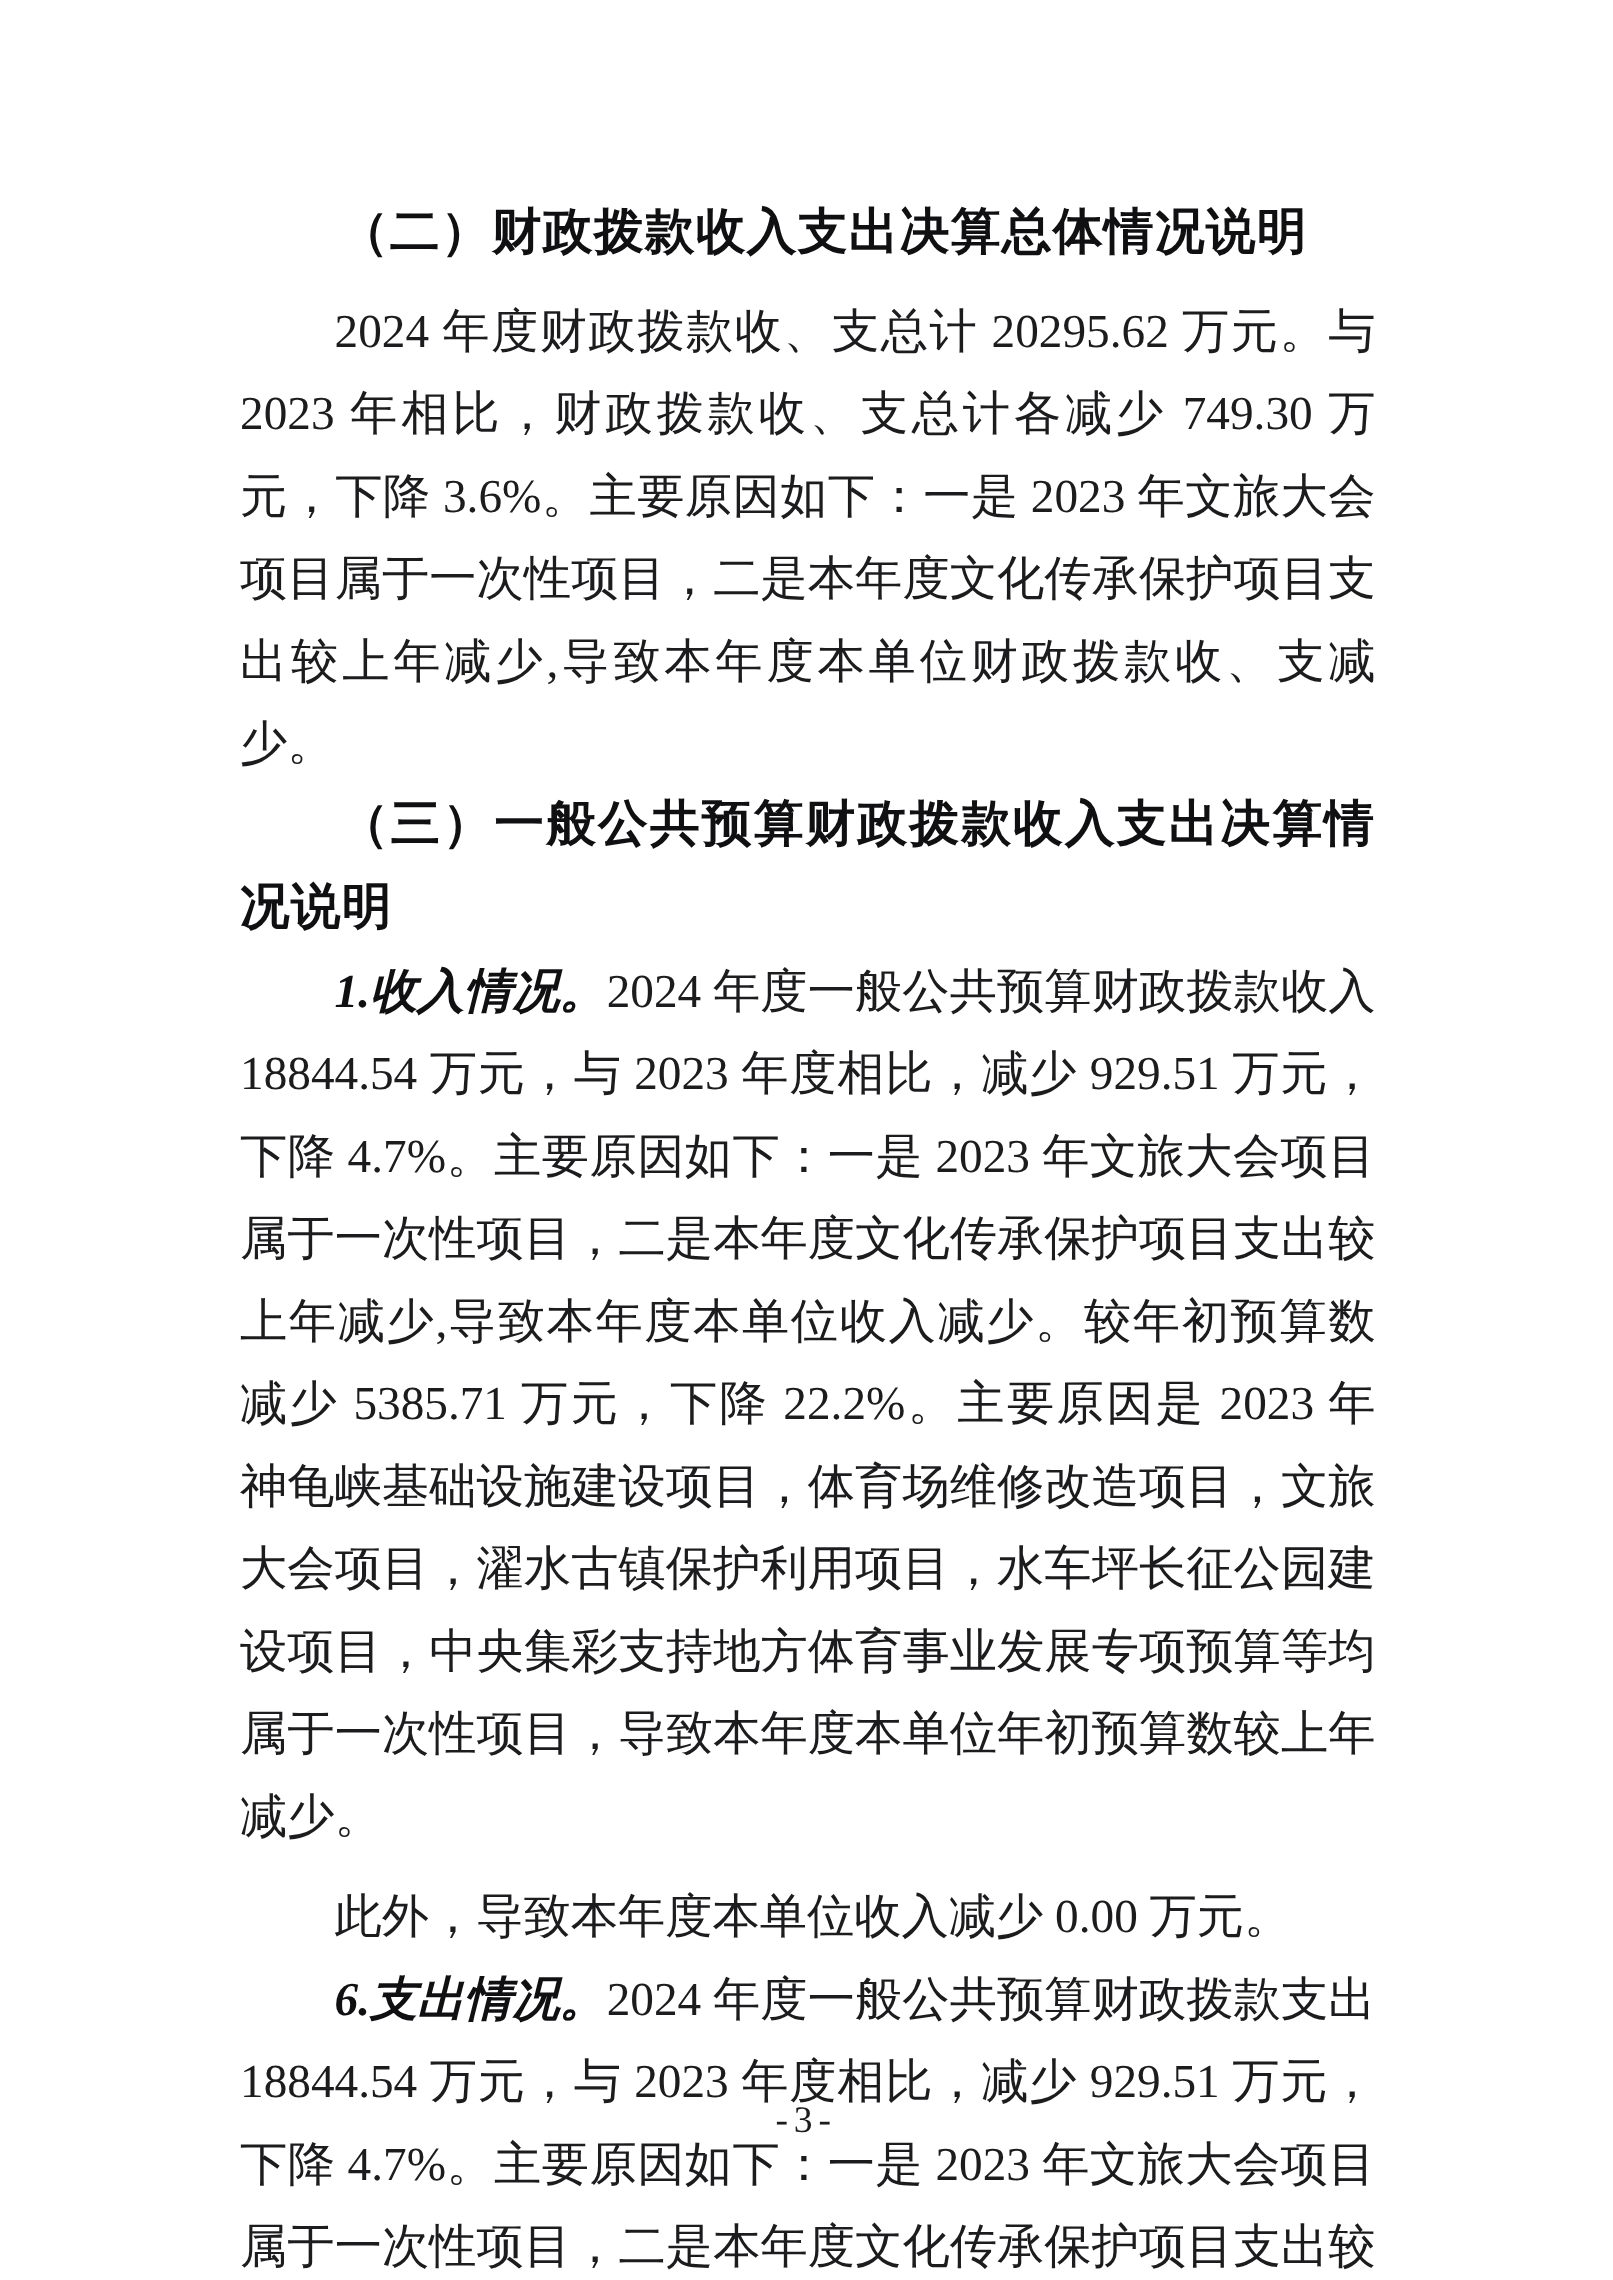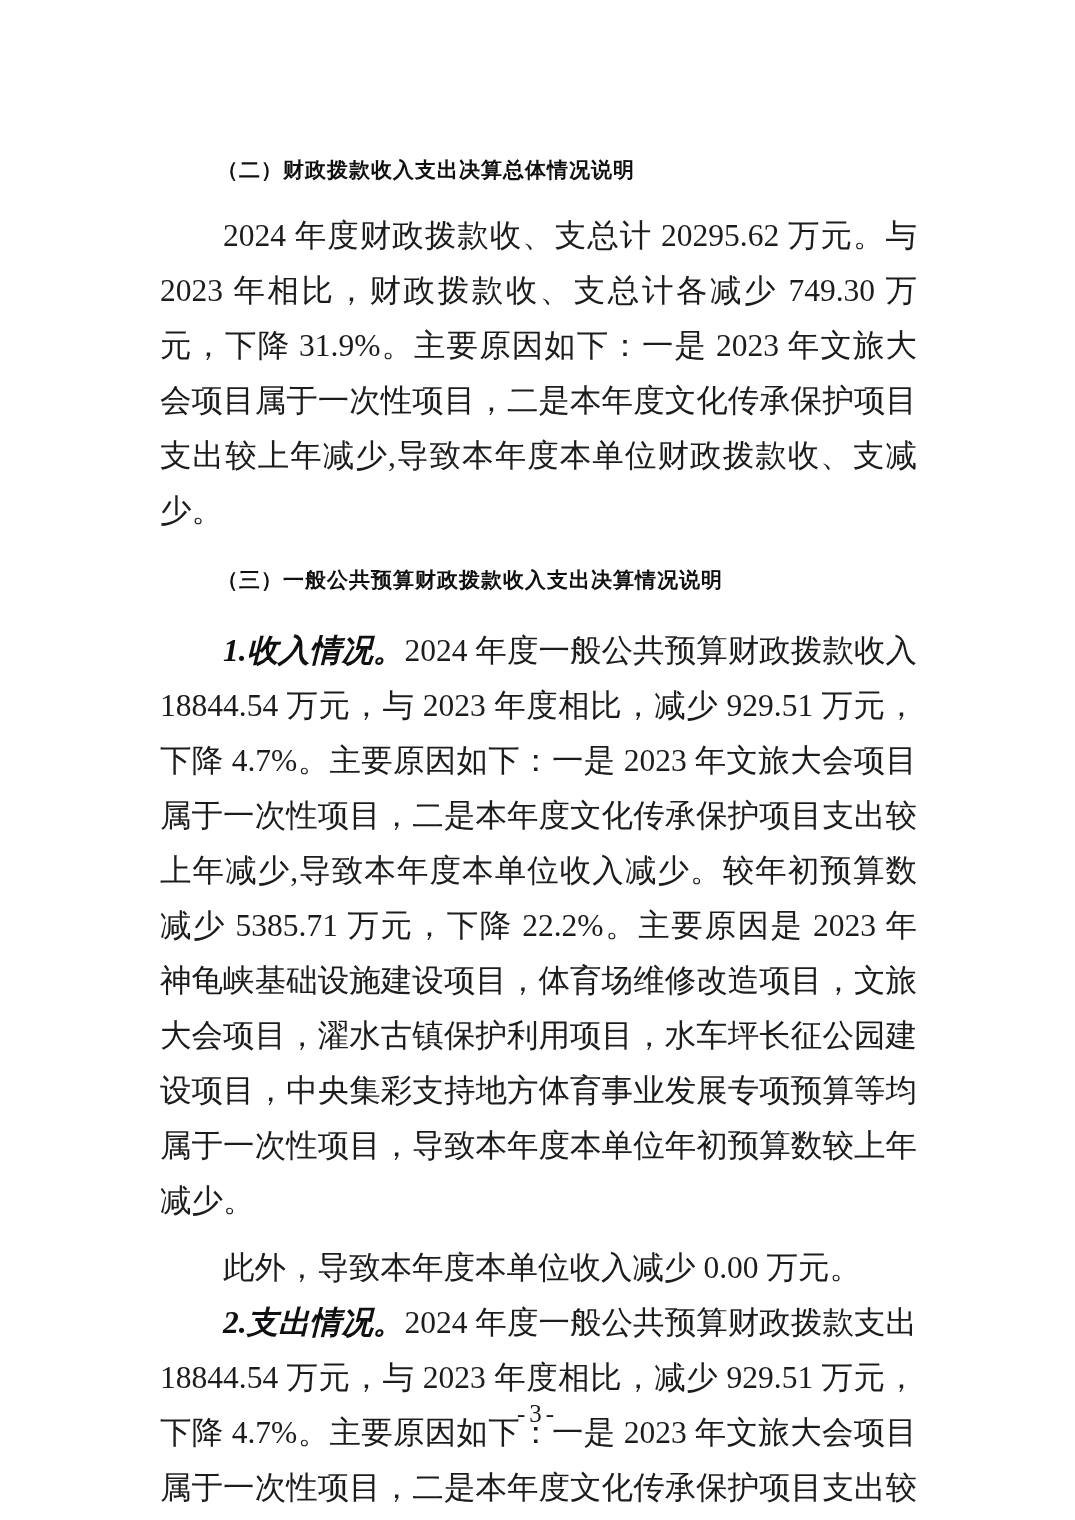--- a/index.html
+++ b/index.html
@@ -20,24 +20,24 @@
     left: 160px;
     top: 128px;
     width: 757px;
     color: #1c1c1e;
     font-size: 31.5px;
     line-height: 55px;
     text-align: justify;
     text-justify: inter-ideograph;
   }
   .heading {
-    font-size: 21px;
+    font-size: 33px;
     font-weight: 700;
     color: #101012;
-    margin: 15px;
+    margin: 0;
     text-indent: 2em;
     line-height: 55px;
     letter-spacing: 1px;
   }
   .heading.first {
     margin-bottom: 10px;
   }
   .para {
     margin: 0;
     text-indent: 2em;
@@ -62,30 +62,30 @@
   }
 </style>
 </head>
 <body>
 
 <div class="page">
   <main class="content">
 
     <h2 class="heading first">（二）财政拨款收入支出决算总体情况说明</h2>
 
-    <p class="para">2024 年度财政拨款收、支总计 20295.62 万元。与 2023 年相比，财政拨款收、支总计各减少 749.30 万元，下降 31.9%。主要原因如下：一是 2023 年文旅大会项目属于一次性项目，二是本年度文化传承保护项目支出较上年减少,导致本年度本单位财政拨款收、支减少。</p>
+    <p class="para">2024 年度财政拨款收、支总计 20295.62 万元。与 2023 年相比，财政拨款收、支总计各减少 749.30 万元，下降 3.6%。主要原因如下：一是 2023 年文旅大会项目属于一次性项目，二是本年度文化传承保护项目支出较上年减少,导致本年度本单位财政拨款收、支减少。</p>
 
     <h2 class="heading">（三）一般公共预算财政拨款收入支出决算情况说明</h2>
 
     <p class="para">
       <span class="lead">1.收入情况。</span><span>2024 年度一般公共预算财政拨款收入 18844.54 万元，与 2023 年度相比，减少 929.51 万元，下降 4.7%。主要原因如下：一是 2023 年文旅大会项目属于一次性项目，二是本年度文化传承保护项目支出较上年减少,导致本年度本单位收入减少。较年初预算数减少 5385.71 万元，下降 22.2%。主要原因是 2023 年神龟峡基础设施建设项目，体育场维修改造项目，文旅大会项目，濯水古镇保护利用项目，水车坪长征公园建设项目，中央集彩支持地方体育事业发展专项预算等均属于一次性项目，导致本年度本单位年初预算数较上年减少。</span>
     </p>
 
     <p class="para extra-gap">此外，导致本年度本单位收入减少 0.00 万元。</p>
 
     <p class="para">
-      <span class="lead">2.支出情况。</span><span>2024 年度一般公共预算财政拨款支出 18844.54 万元，与 2023 年度相比，减少 929.51 万元，下降 4.7%。主要原因如下：一是 2023 年文旅大会项目属于一次性项目，二是本年度文化传承保护项目支出较上年减少，导</span>
+      <span class="lead">6.支出情况。</span><span>2024 年度一般公共预算财政拨款支出 18844.54 万元，与 2023 年度相比，减少 929.51 万元，下降 4.7%。主要原因如下：一是 2023 年文旅大会项目属于一次性项目，二是本年度文化传承保护项目支出较上年减少，导</span>
     </p>
 
   </main>
 
   <footer class="page-number">-3-</footer>
 </div>
 
 </body></html>

